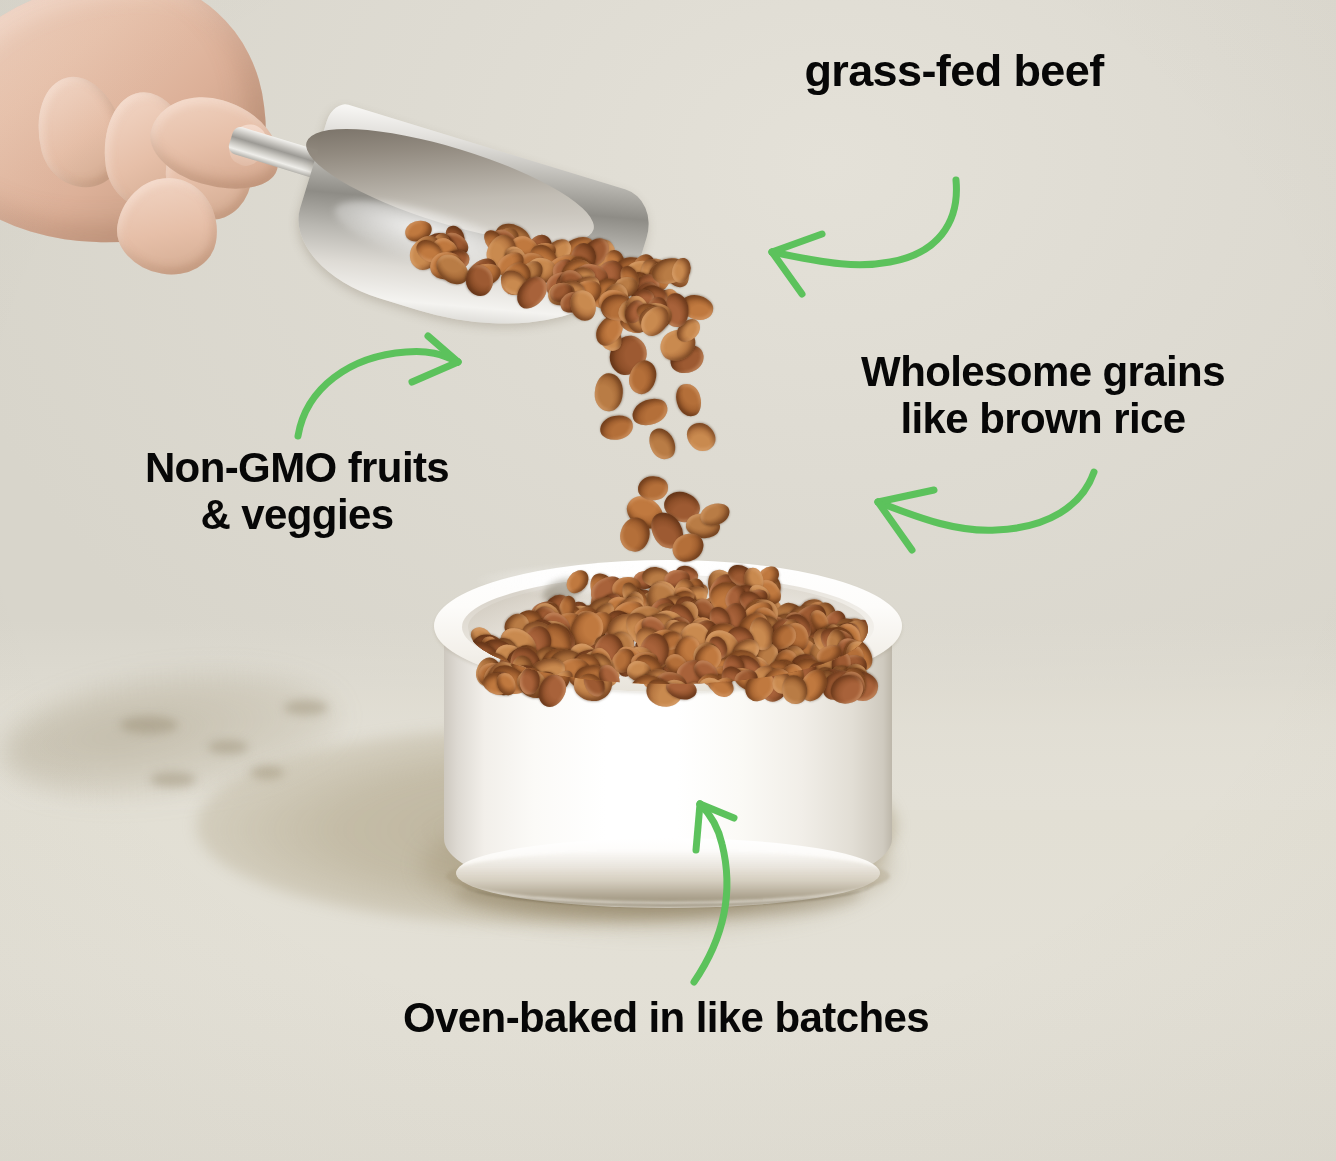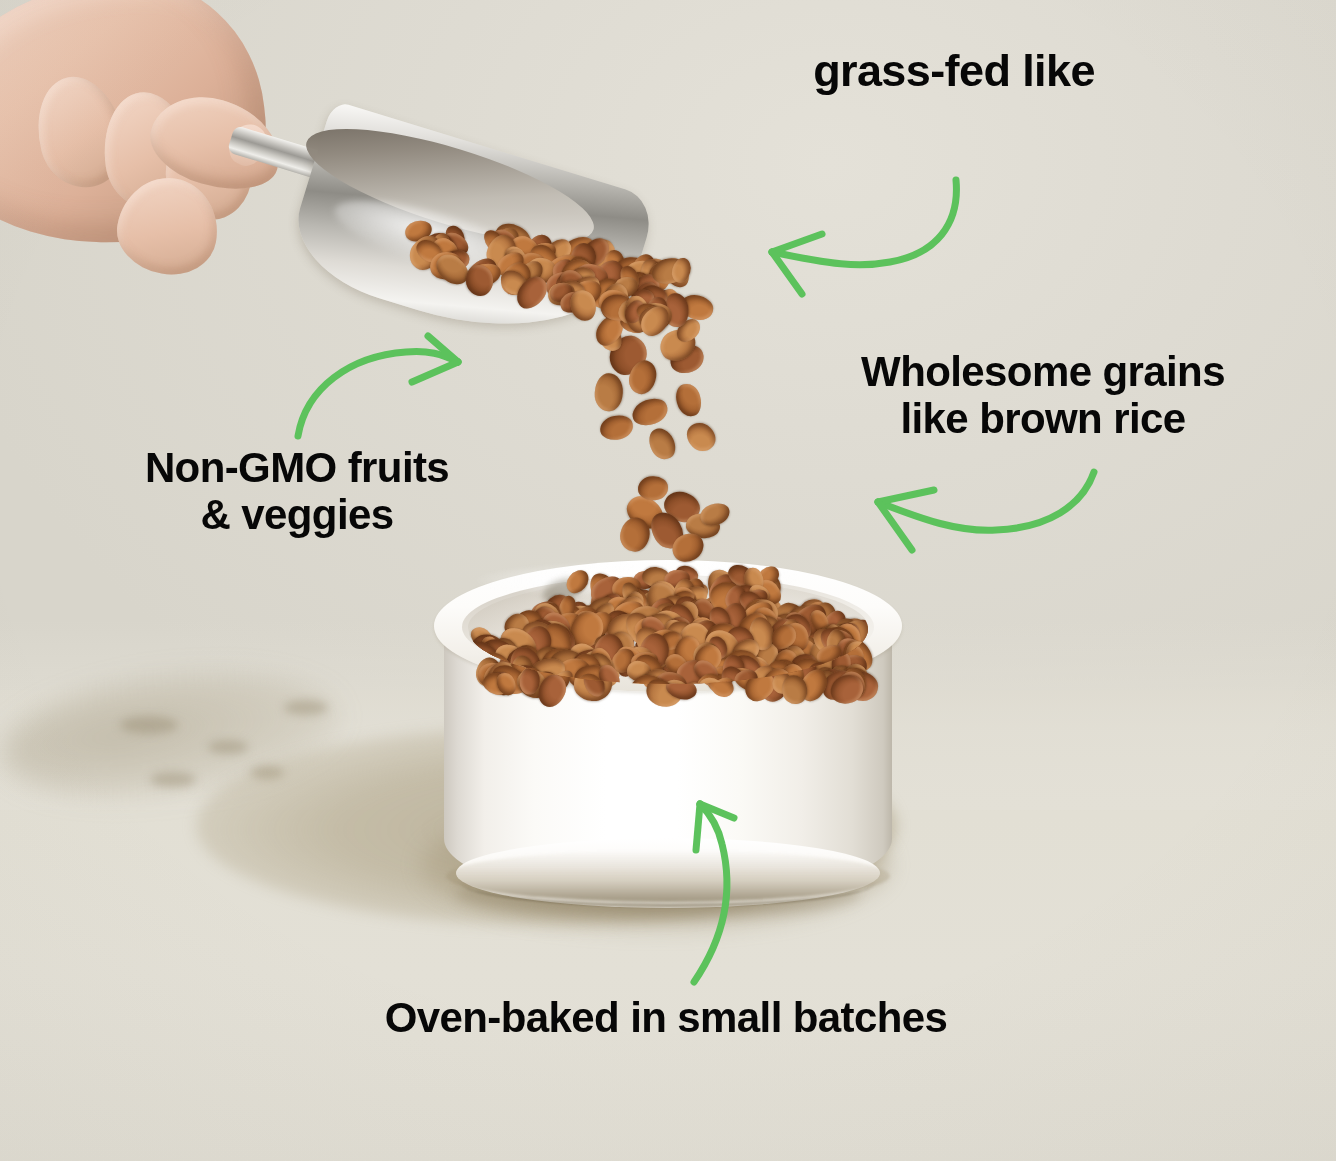--- a/index.html
+++ b/index.html
@@ -923,30 +923,30 @@
 
   <svg class="arrow" style="left:648px; top:788px; width:150px; height:200px;" viewBox="0 0 150 200">
     <path d="M 46 194 C 76 150, 86 104, 74 56 C 70 38, 62 26, 52 16" stroke-width="7"></path>
     <path d="M 52 16 L 48 62" stroke-width="7"></path>
     <path d="M 52 16 L 86 30" stroke-width="7"></path>
   </svg>
 
   <div class="bg-vignette"></div>
 
   <div class="label" id="label-beef">
-    <div>grass-fed like</div>
+    <div>grass-fed beef</div>
   </div>
 
   <div class="label" id="label-grains">
     <div>Wholesome grains</div>
     <div>like brown rice</div>
   </div>
 
   <div class="label" id="label-fruits">
     <div>Non-GMO fruits</div>
     <div>&amp; veggies</div>
   </div>
 
   <div class="label" id="label-oven">
-    <div>Oven-baked in small batches</div>
+    <div>Oven-baked in like batches</div>
   </div>
 
 </div>
 
 </body></html>

